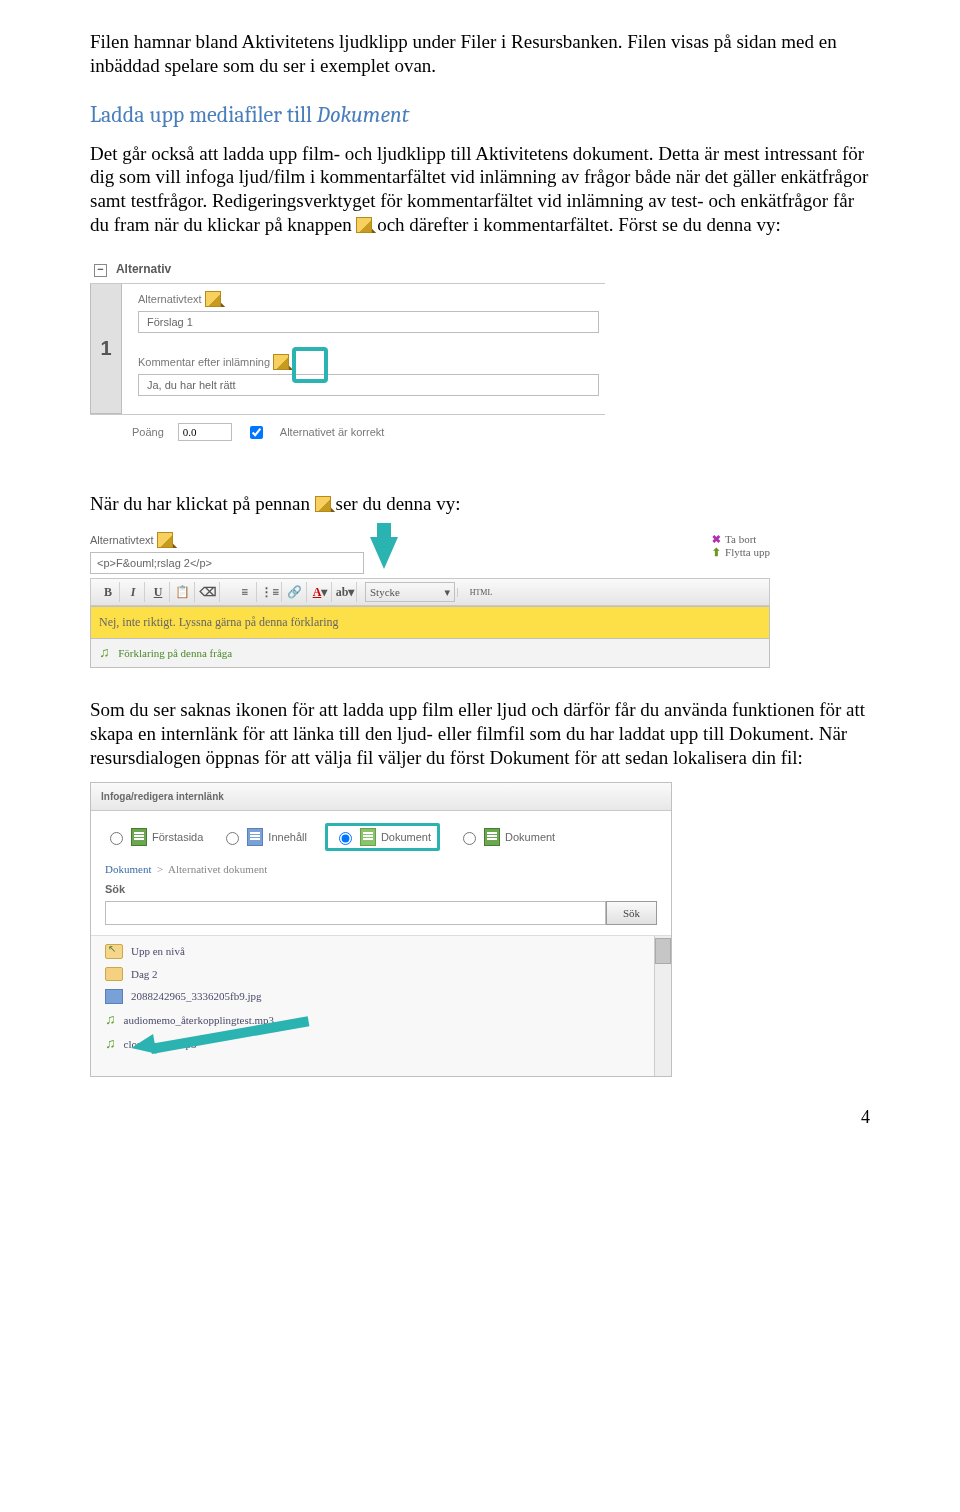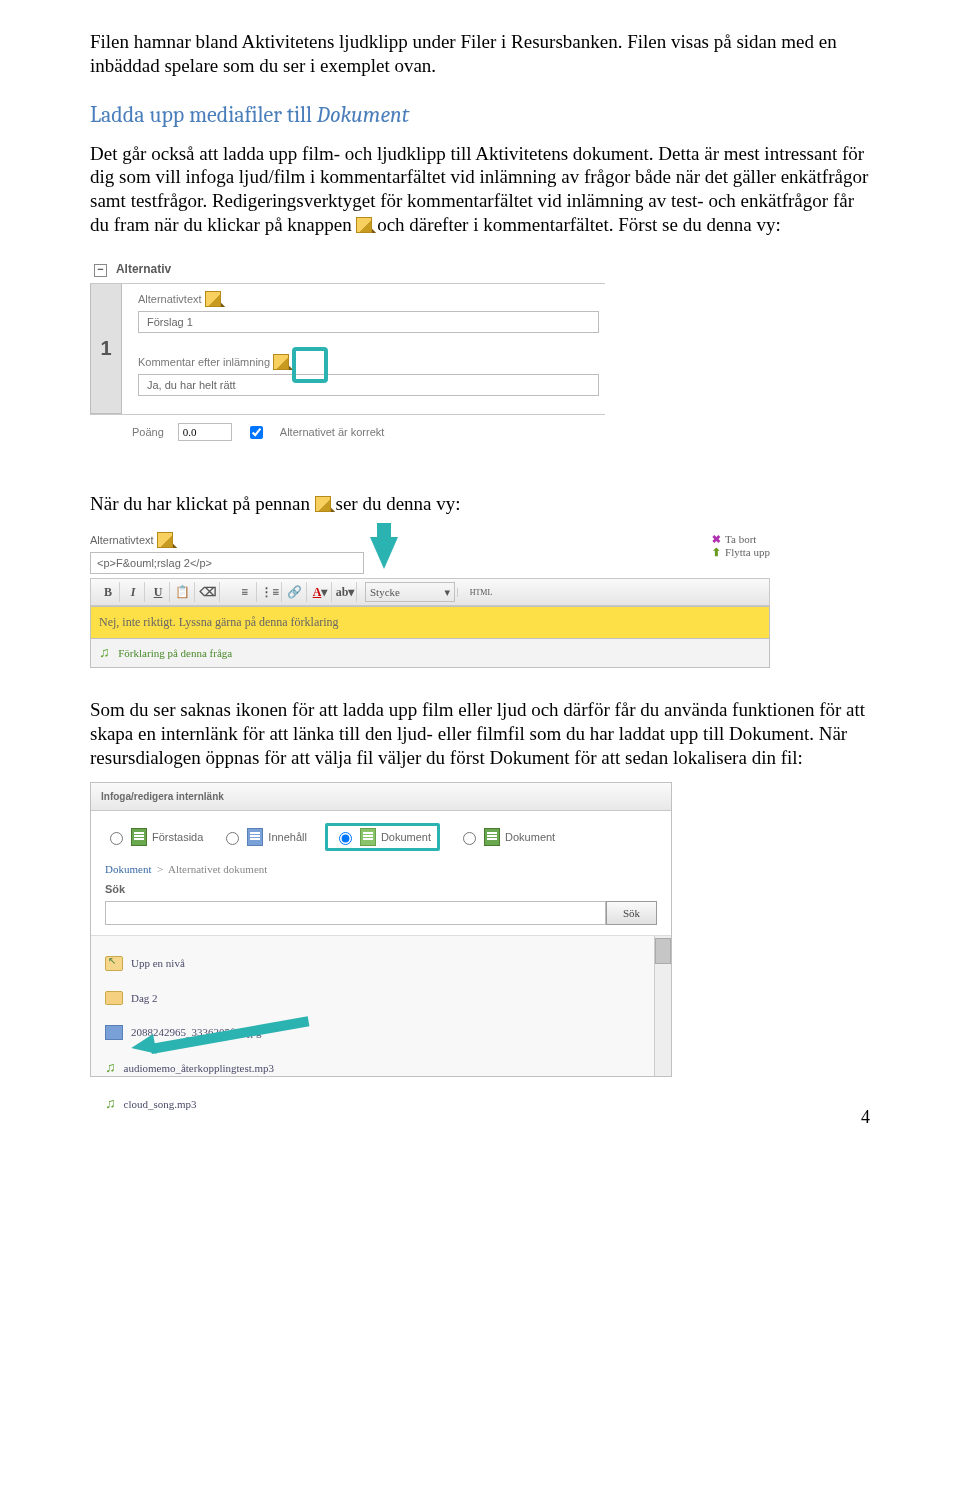--- a/index.html
+++ b/index.html
@@ -116,21 +116,21 @@
   .doc-icon.blue{background:#7aa0d8;border-color:#5a80b8;}
   .doc-icon.green{background:#8ac46a;border-color:#6aa04a;}
   .doc-icon::after{content:"";position:absolute;background:#fff;left:2px;top:3px;right:2px;height:2px;box-shadow:0 3px 0 #fff,0 6px 0 #fff;}
   .breadcrumb{padding:0 14px 8px;color:#888;font:11px Verdana;}
   .breadcrumb span{color:#3a6aa8;}
   .search-row{display:flex;align-items:stretch;gap:0;padding:2px 14px 10px;}
   .search-input{border:1px solid #bdbdbd;flex:1;height:22px;padding:0 6px;}
   .search-btn{border:1px solid #9a9a9a;background:linear-gradient(#fafafa,#e0e0e0);height:24px;padding:0 16px;font:11px Verdana;color:#444;}
   .file-list{border-top:1px solid #ddd;background:#f8f8f8;padding:0 0;position:relative;height:140px;}
   .file-list-inner{padding:4px 14px;}
-  .file-row{padding:4px 0;display:flex;align-items:center;gap:8px;color:#4a4a6a;font:11px Verdana;margin-top:12px;}
+  .file-row{padding:4px 0;display:flex;align-items:center;gap:8px;color:#4a4a6a;font:11px Verdana;}
   .folder-up{display:inline-block;width:16px;height:13px;background:#f6d68a;border:1px solid #c9a94a;border-radius:2px;position:relative;}
   .folder-up::after{content:"↖";font-size:10px;color:#3a7a3a;position:absolute;left:2px;top:-2px;}
   .folder{display:inline-block;width:16px;height:12px;background:#f4d080;border:1px solid #c9a94a;border-radius:2px;}
   .img-icon{display:inline-block;width:16px;height:13px;background:#7aa0d8;border:1px solid #5a80b8;}
   .music-icon{color:#5aa02a;font-size:14px;}
   .scrollbar{position:absolute;right:0;top:0;bottom:0;width:16px;background:#eee;border-left:1px solid #ccc;}
   .scrollbar .thumb{background:#c6c6c6;margin-top:2px;height:24px;border:1px solid #aaa;}
   .teal-arrow3{position:absolute;width:180px;height:52px;left:32px;top:80px;}
   .teal-arrow3 .shaft{position:absolute;left:28px;top:28px;width:160px;height:10px;background:#2ab3b0;transform:rotate(-10deg);transform-origin:left center;}
   .teal-arrow3 .tip{position:absolute;left:8px;top:20px;width:0;height:0;border-top:10px solid transparent;border-bottom:10px solid transparent;border-right:24px solid #2ab3b0;transform:rotate(-10deg);}

